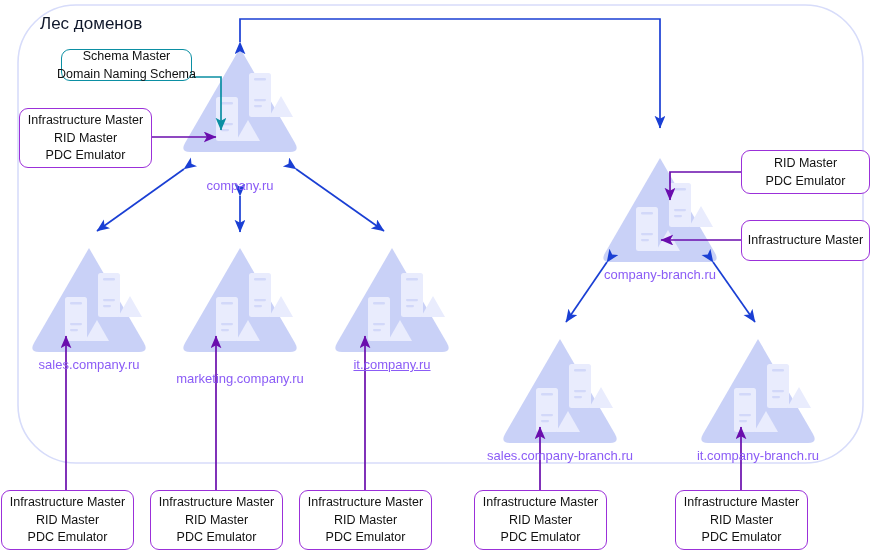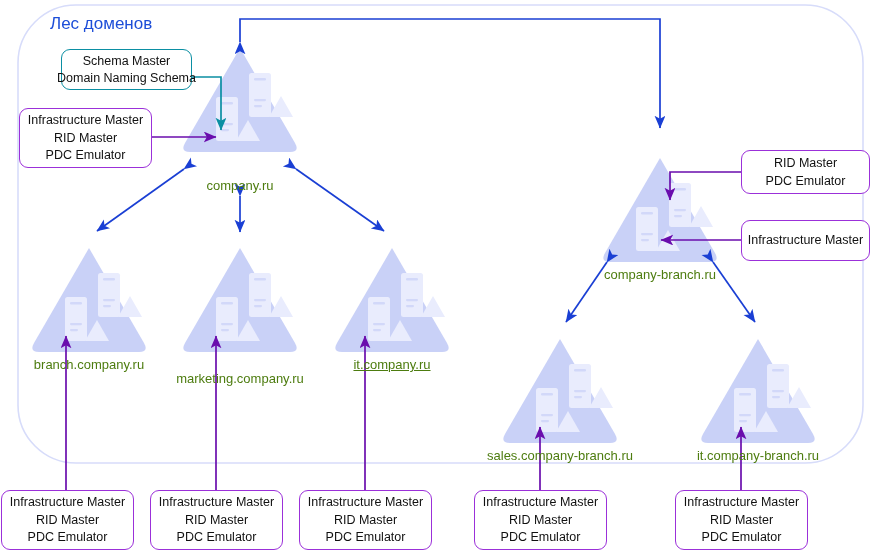--- a/index.html
+++ b/index.html
@@ -3,22 +3,22 @@
 <meta charset="utf-8">
 <style>
   html,body{margin:0;padding:0;background:#ffffff;}
   body{
     width:881px;height:551px;position:relative;overflow:hidden;
     font-family:"Liberation Sans","DejaVu Sans",sans-serif;
     color:#1a1a1a;
   }
   #canvas{position:absolute;inset:0;width:881px;height:551px;}
   svg.layer{position:absolute;left:0;top:0;width:881px;height:551px;overflow:visible;}
-  .forest-title{position:absolute;left:40px;top:14px;font-size:17px;color:#1d4ed8;white-space:nowrap;margin-left:10px;}
-  .dom-label{position:absolute;font-size:13px;color:#4d7c0f;white-space:nowrap;text-align:center;}
+  .forest-title{position:absolute;left:40px;top:14px;font-size:17px;color:#0f172a;white-space:nowrap;}
+  .dom-label{position:absolute;font-size:13px;color:#8b5cf6;white-space:nowrap;text-align:center;}
   .infobox{
     position:absolute;box-sizing:border-box;border-radius:9px;background:#ffffff;
     display:flex;flex-direction:column;align-items:center;justify-content:center;
     font-size:12.5px;color:#111111;line-height:1.0;
   }
   .infobox .row{display:block;padding:2.5px 0;white-space:nowrap;}
   .bx-purple{border:1.6px solid #9b30d9;}
   .bx-teal{border:1.6px solid #0b8fa3;}
 </style>
 </head>
@@ -107,28 +107,28 @@
       <path d="M216,490 L216,336" marker-end="url(#ar-purple)"></path>
       <path d="M365,490 L365,336" marker-end="url(#ar-purple)"></path>
       <path d="M540,490 L540,427" marker-end="url(#ar-purple)"></path>
       <path d="M741,490 L741,427" marker-end="url(#ar-purple)"></path>
     </g>
   </svg>
 
   <div class="forest-title">Лес доменов</div>
 
   <div class="dom-label" style="left:180px;top:178px;width:120px;">company.ru</div>
-  <div class="dom-label" style="left:19px;top:357px;width:140px;">branch.company.ru</div>
+  <div class="dom-label" style="left:19px;top:357px;width:140px;">sales.company.ru</div>
   <div class="dom-label" style="left:160px;top:371px;width:160px;">marketing.company.ru</div>
   <div class="dom-label" style="left:332px;top:357px;width:120px;text-decoration:underline;">it.company.ru</div>
   <div class="dom-label" style="left:580px;top:267px;width:160px;">company-branch.ru</div>
   <div class="dom-label" style="left:470px;top:448px;width:180px;">sales.company-branch.ru</div>
   <div class="dom-label" style="left:683px;top:448px;width:150px;">it.company-branch.ru</div>
 
-  <div class="infobox bx-teal" style="left:61px;top:49px;width:131px;height:41px;">
+  <div class="infobox bx-teal" style="left:61px;top:49px;width:131px;height:32px;">
     <span class="row">Schema Master</span>
     <span class="row">Domain Naming Schema</span>
   </div>
 
   <div class="infobox bx-purple" style="left:19px;top:108px;width:133px;height:60px;">
     <span class="row">Infrastructure Master</span>
     <span class="row">RID Master</span>
     <span class="row">PDC Emulator</span>
   </div>
 

